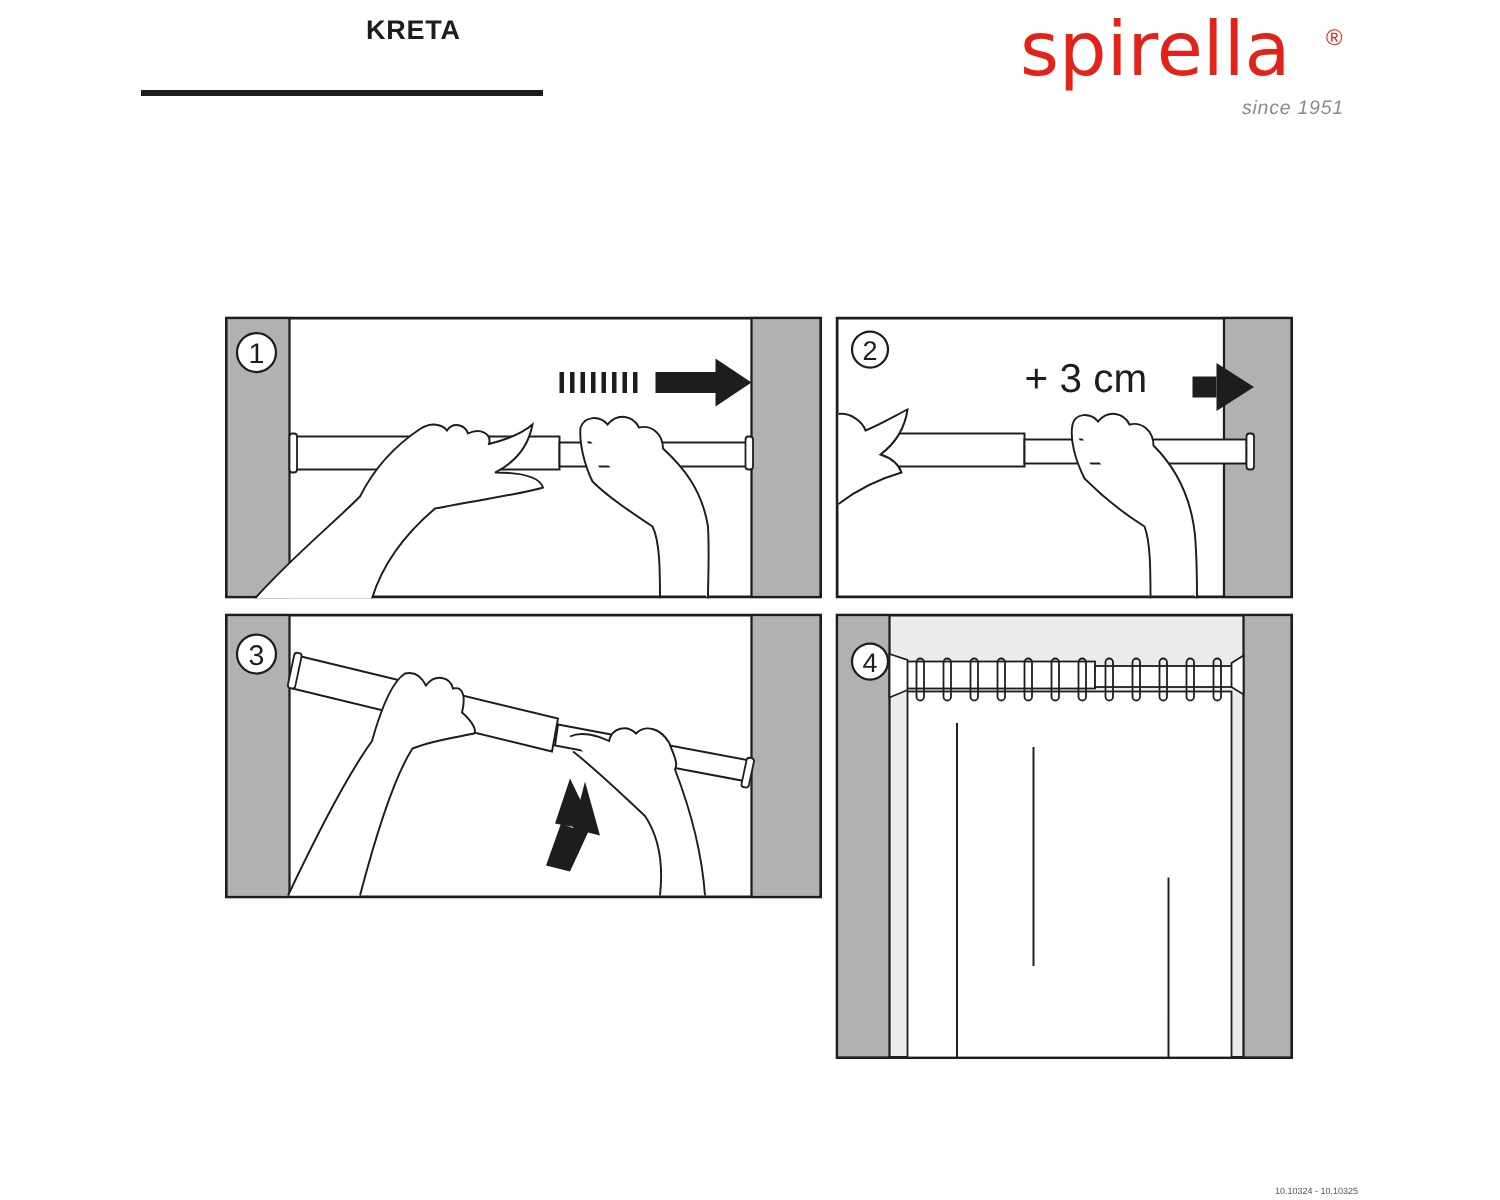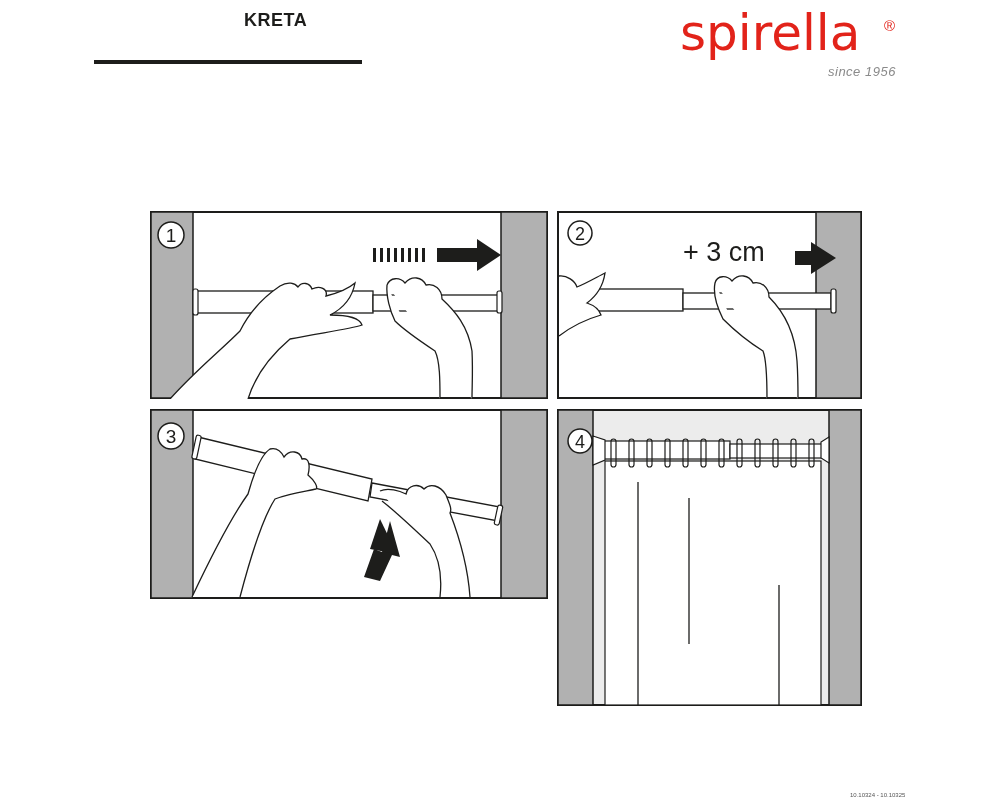--- a/index.html
+++ b/index.html
@@ -15,21 +15,21 @@
 </style>
 </head>
 <body>
 
 <div class="title">KRETA</div>
 <div class="title-rule"></div>
 
 <div>
   <span class="brand">spirella</span>
   <span class="brand-reg">®</span>
-  <span class="since">since 1956</span>
+  <span class="since">since 1951</span>
 </div>
 
 <div class="panel" style="left:150px;top:211px;">
   <svg width="398" height="188" viewBox="0 0 398 188">
     <rect x="1" y="1" width="396" height="186" fill="#fff" stroke="#1d1d1b" stroke-width="2"></rect>
     <rect x="1" y="1" width="42" height="186" fill="#b1b1b1" stroke="#1d1d1b" stroke-width="1.5"></rect>
     <rect x="351" y="1" width="46" height="186" fill="#b1b1b1" stroke="#1d1d1b" stroke-width="1.5"></rect>
     <g>
       <circle cx="21" cy="24" r="13" fill="#fff" stroke="#1d1d1b" stroke-width="1.5"></circle>
       <text x="21" y="31" text-anchor="middle" font-size="19" font-family="Liberation Sans, sans-serif" fill="#1d1d1b">1</text>

